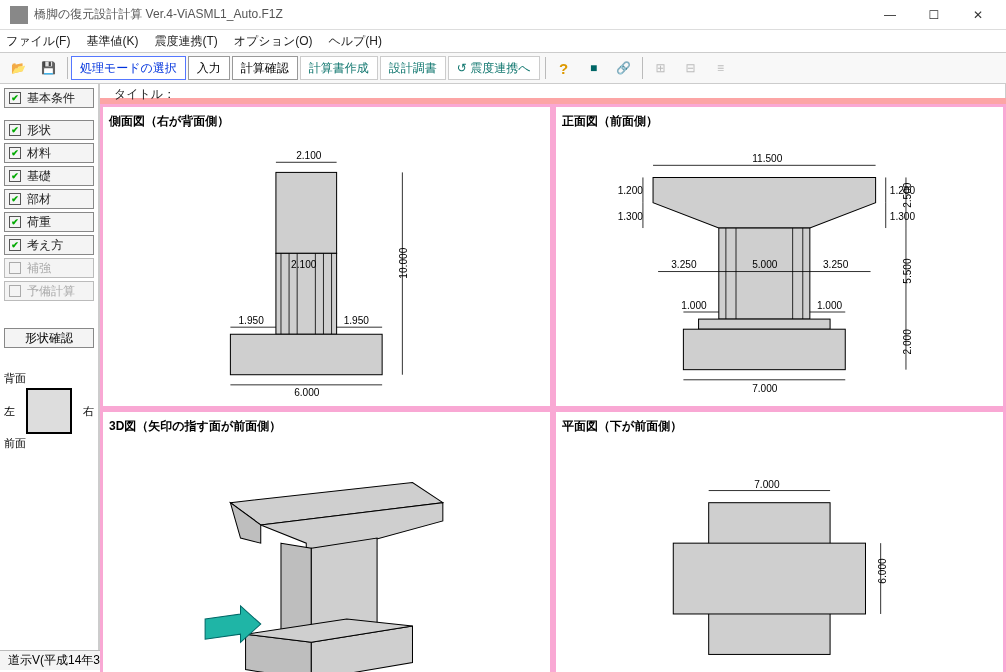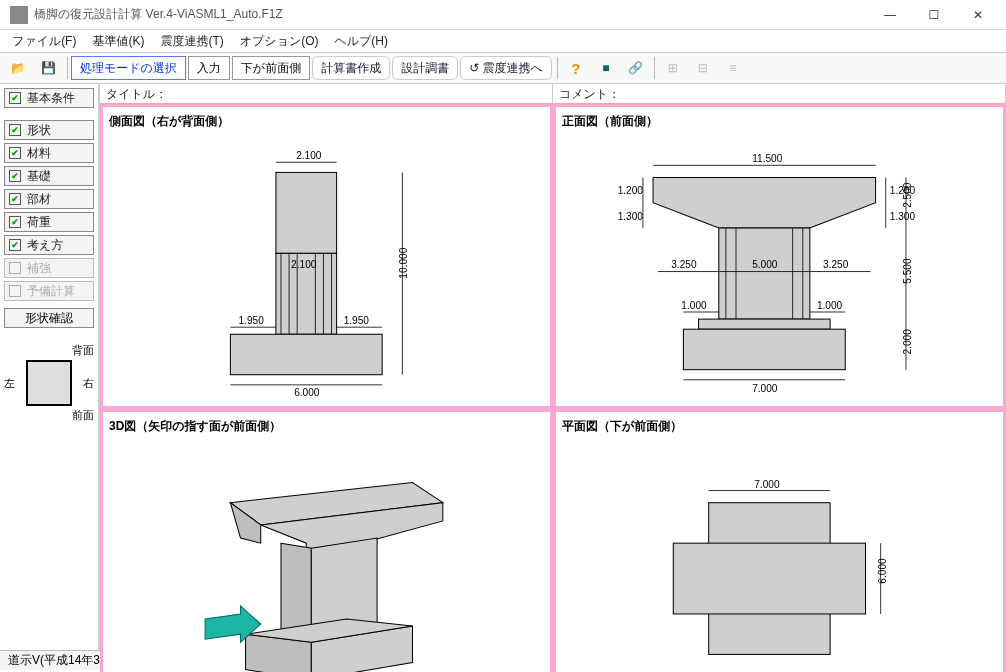--- a/index.html
+++ b/index.html
@@ -1,42 +1,42 @@
 <!DOCTYPE html>
 <html><head>
 <meta charset="utf-8">
 <style>
 *{box-sizing:border-box;margin:0;padding:0;font-family:"MS UI Gothic","Meiryo",sans-serif;font-size:12px;}
 html,body{width:1006px;height:672px;overflow:hidden;background:#fff;}
 .titlebar{height:30px;display:flex;align-items:center;padding:0 6px;border-bottom:1px solid #ddd;color:#555;}
 .titlebar .icon{width:18px;height:18px;margin:0 6px 0 4px;background:#888;display:inline-block;}
 .titlebar .t{flex:1;}
 .titlebar .wbtn{width:44px;height:28px;display:flex;align-items:center;justify-content:center;color:#333;}
-.menubar{height:22px;display:flex;align-items:center;padding:0 6px;gap:4px;}
+.menubar{height:22px;display:flex;align-items:center;padding:0 0;gap:4px;}
 .menubar .mi{padding:2px 6px;color:#222;}
 .toolbar{height:32px;border-top:1px solid #ccc;border-bottom:1px solid #ccc;display:flex;align-items:center;padding:0 4px;background:#f8f8f8;}
 .tb-btn{width:28px;height:24px;display:flex;align-items:center;justify-content:center;border:1px solid transparent;margin:0 1px;}
 .tb-sep{width:1px;height:22px;background:#bbb;margin:0 3px;}
 .mode-row{display:flex;align-items:center;height:24px;}
 .mode{height:24px;padding:0 8px;display:flex;align-items:center;border:1px solid #999;background:#fff;margin-right:2px;color:#000000;}
 .mode.selected{color:#0033dd;border:1px solid #5577ff;}
-.mode.dis{color:#0f172a;border-color:#ccc;border-radius:6px;}
+.mode.dis{color:#0f766e;border-color:#ccc;}
 .body{display:flex;height:566px;}
 .sidebar{width:100px;border-right:2px solid #ccc;padding:4px 4px 0 4px;display:flex;flex-direction:column;gap:3px;background:#fff;}
 .navbtn{height:20px;border:1px solid #888;background:#f4f4f4;display:flex;align-items:center;padding:0 4px;gap:6px;color:#222;}
 .navbtn.dis{color:#aaa;border-color:#bbb;}
 .chk{width:12px;height:12px;border:1px solid #555;display:inline-flex;align-items:center;justify-content:center;font-size:9px;color:#0a0;font-weight:bold;}
 .chk.off{color:transparent;border-color:#aaa;}
-.callout{height:20px;border:1px solid #888;background:#f4f4f4;text-align:center;line-height:18px;margin-top:4px;}
-.orientbox{margin-top:12px;text-align:right;}
+.callout{height:20px;border:1px solid #888;background:#f4f4f4;text-align:center;line-height:18px;margin-top:24px;}
+.orientbox{margin-top:20px;text-align:left;}
 .orientbox .sq{width:46px;height:46px;border:2px solid #000;background:#ddd;margin:2px auto;}
 .orientbox .lbl{font-size:11px;}
 .orientbox .mid{display:flex;align-items:center;justify-content:center;gap:3px;}
 .main{flex:1;display:flex;flex-direction:column;}
-.hdrrow{height:20px;display:flex;border-bottom:1px solid #fca5a5;}
+.hdrrow{height:20px;display:flex;border-bottom:6px solid #fca5a5;padding-left:8px;}
 .hdrrow .cell{flex:1;padding:2px 6px;border-right:1px solid #ccc;color:#222;}
 .grid22{flex:1;display:grid;grid-template-columns:1fr 1fr;grid-template-rows:1fr 1fr;}
 .pane{border:3px solid #f9a8d4;padding:6px;position:relative;overflow:hidden;background:#fff;}
 .pane .cap{font-weight:bold;color:#000;margin-bottom:4px;}
 .svg{width:100%;height:calc(100% - 18px);}
 .status{height:20px;border-top:1px solid #bbb;display:flex;align-items:center;background:#f4f4f4;}
 .status .seg{padding:0 8px;border-right:1px solid #bbb;height:100%;display:flex;align-items:center;}
 svg text{font-size:10px;fill:#000;}
 svg .dim{stroke:#000;stroke-width:0.8;}
 svg .shape{fill:#cfcfcf;stroke:#000;stroke-width:1;}
@@ -65,21 +65,21 @@
   <div class="tb-btn">
       <span style="color:#c90">📂</span>
     </div>
   <div class="tb-btn">
       <span style="color:#000">💾</span>
     </div>
   <div class="tb-sep"></div>
   <div class="mode-row">
     <div class="mode selected">処理モードの選択</div>
     <div class="mode">入力</div>
-    <div class="mode">下が前面側</div>
+    <div class="mode">計算確認</div>
     <div class="mode dis">計算書作成</div>
     <div class="mode dis">設計調書</div>
     <div class="mode dis">↺ 震度連携へ</div>
   </div>
   <div class="tb-sep"></div>
   <div class="tb-btn">
       <span style="color:#d90;font-weight:bold;font-size:15px">?</span>
     </div>
   <div class="tb-btn">
       <span style="color:#066">■</span>
@@ -140,21 +140,20 @@
         <div class="sq"></div>
         <span class="lbl">右</span>
       </div>
       <div class="lbl">前面</div>
     </div>
   </div>
 
   <div class="main">
     <div class="hdrrow">
       <div class="cell">タイトル：</div>
-      <div class="cell">コメント：</div>
     </div>
 
     <div class="grid22">
 
       <div class="pane">
         <div class="cap">側面図（右が背面側）</div>
         <svg class="svg" viewBox="0 0 430 260">
           <rect class="shape" x="165" y="35" width="60" height="80"></rect>
           <rect class="shape" x="165" y="115" width="60" height="80"></rect>
           <line class="dim" x1="170" y1="115" x2="170" y2="195"></line>

